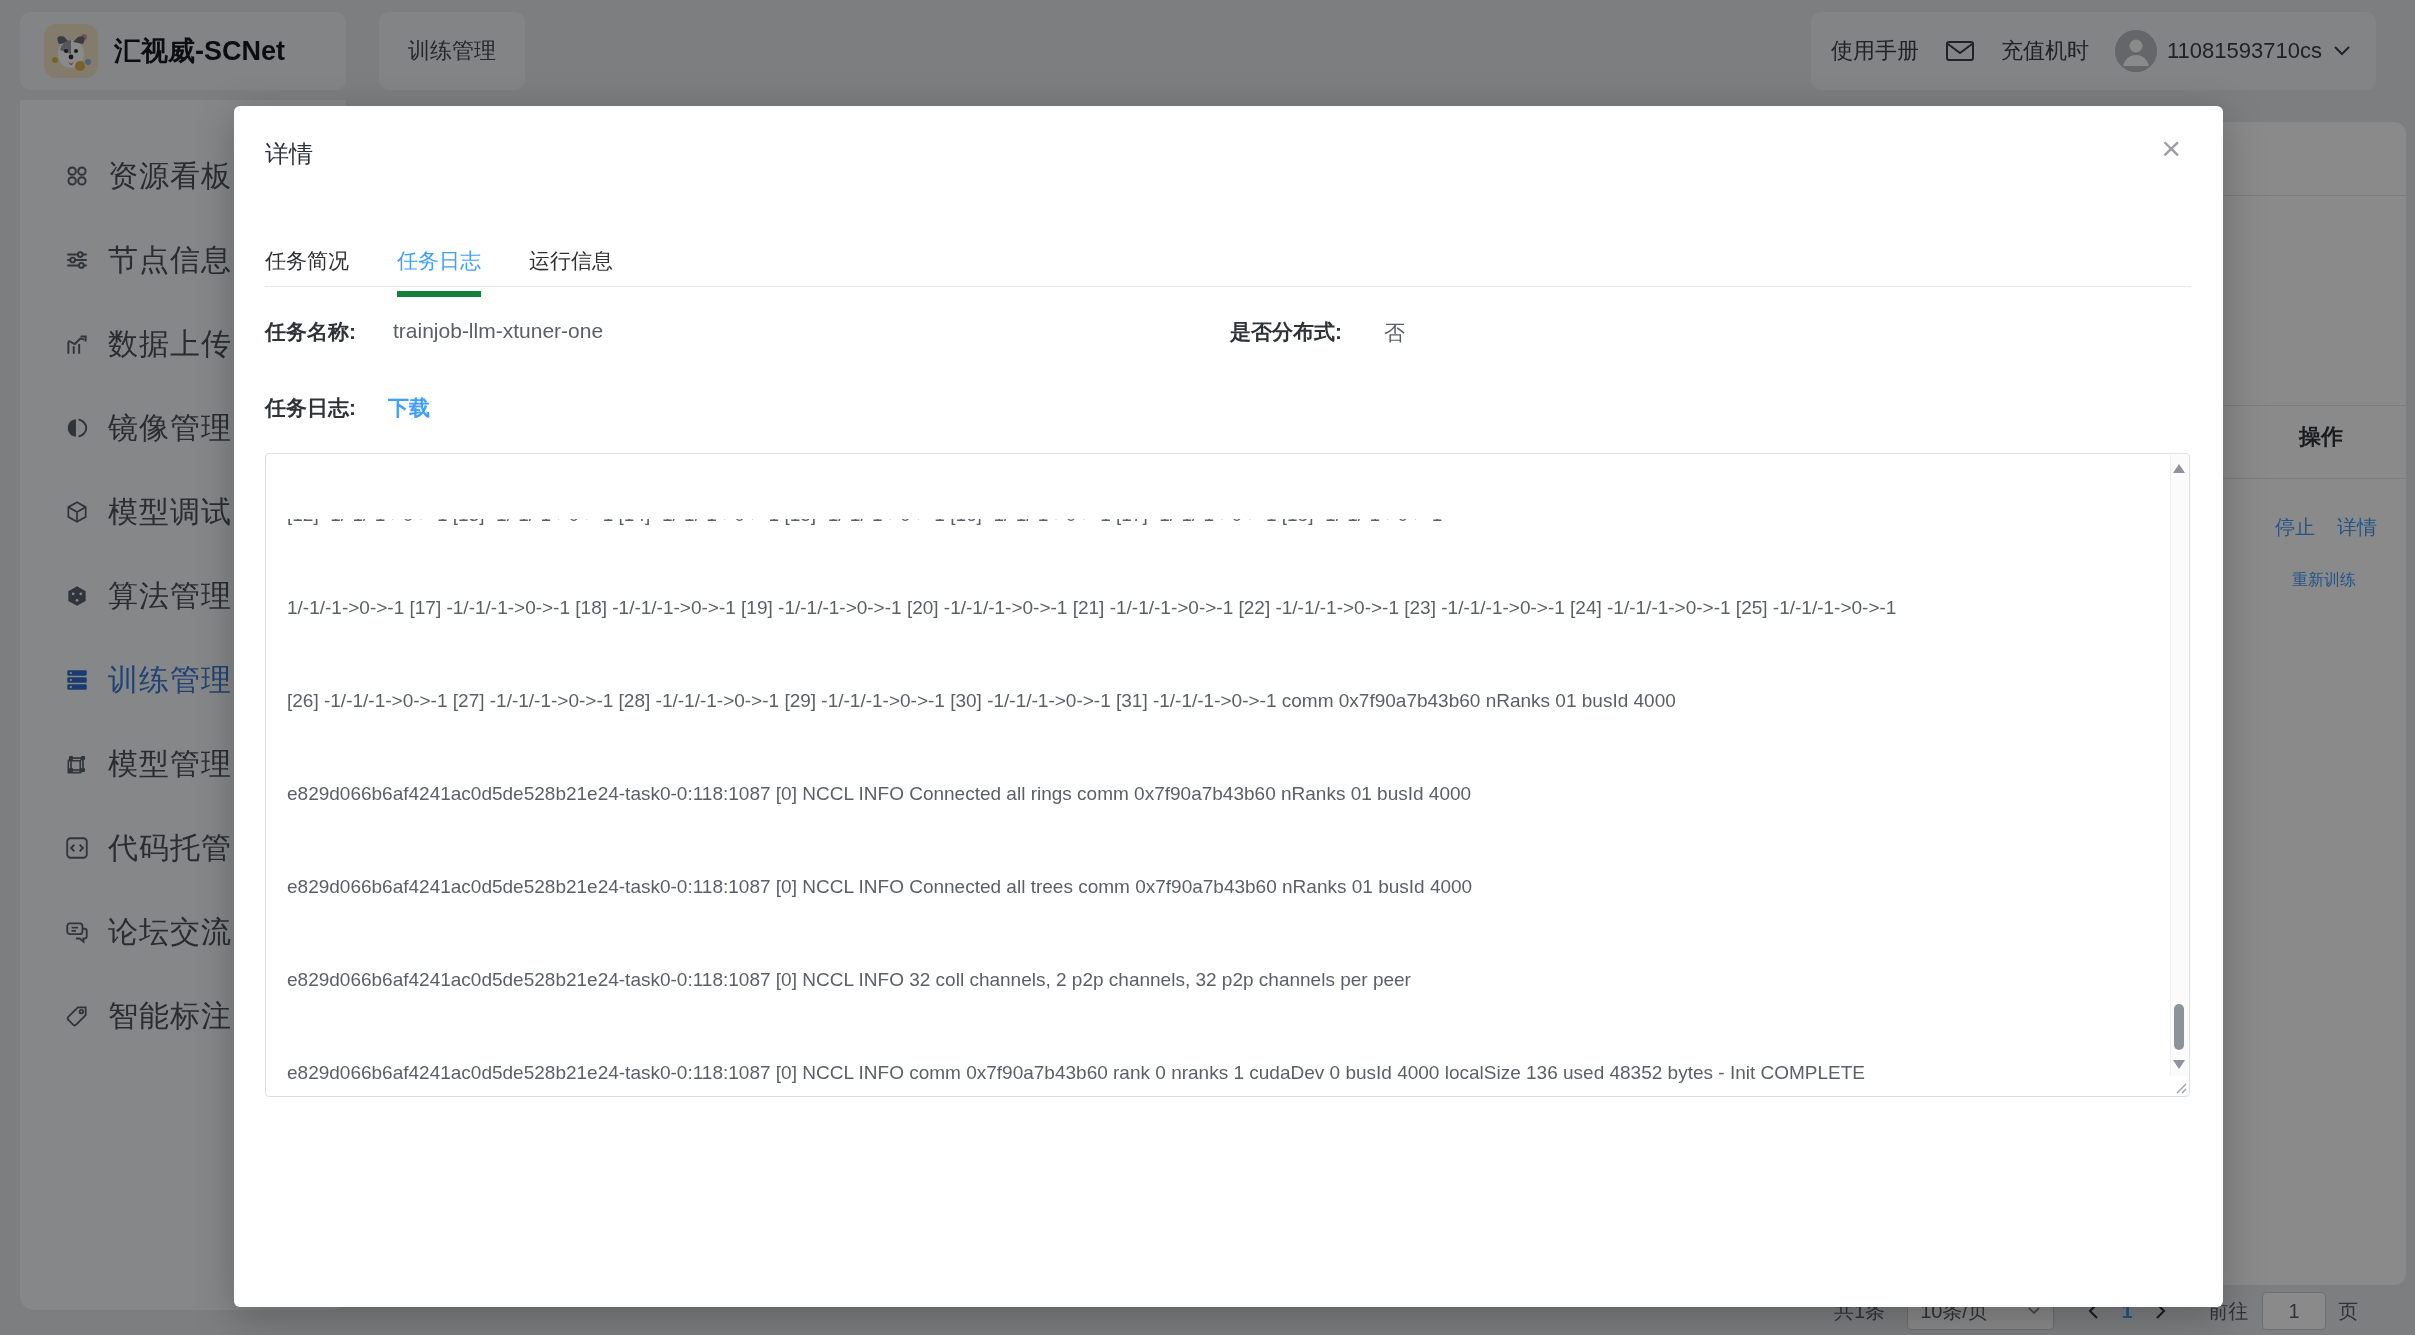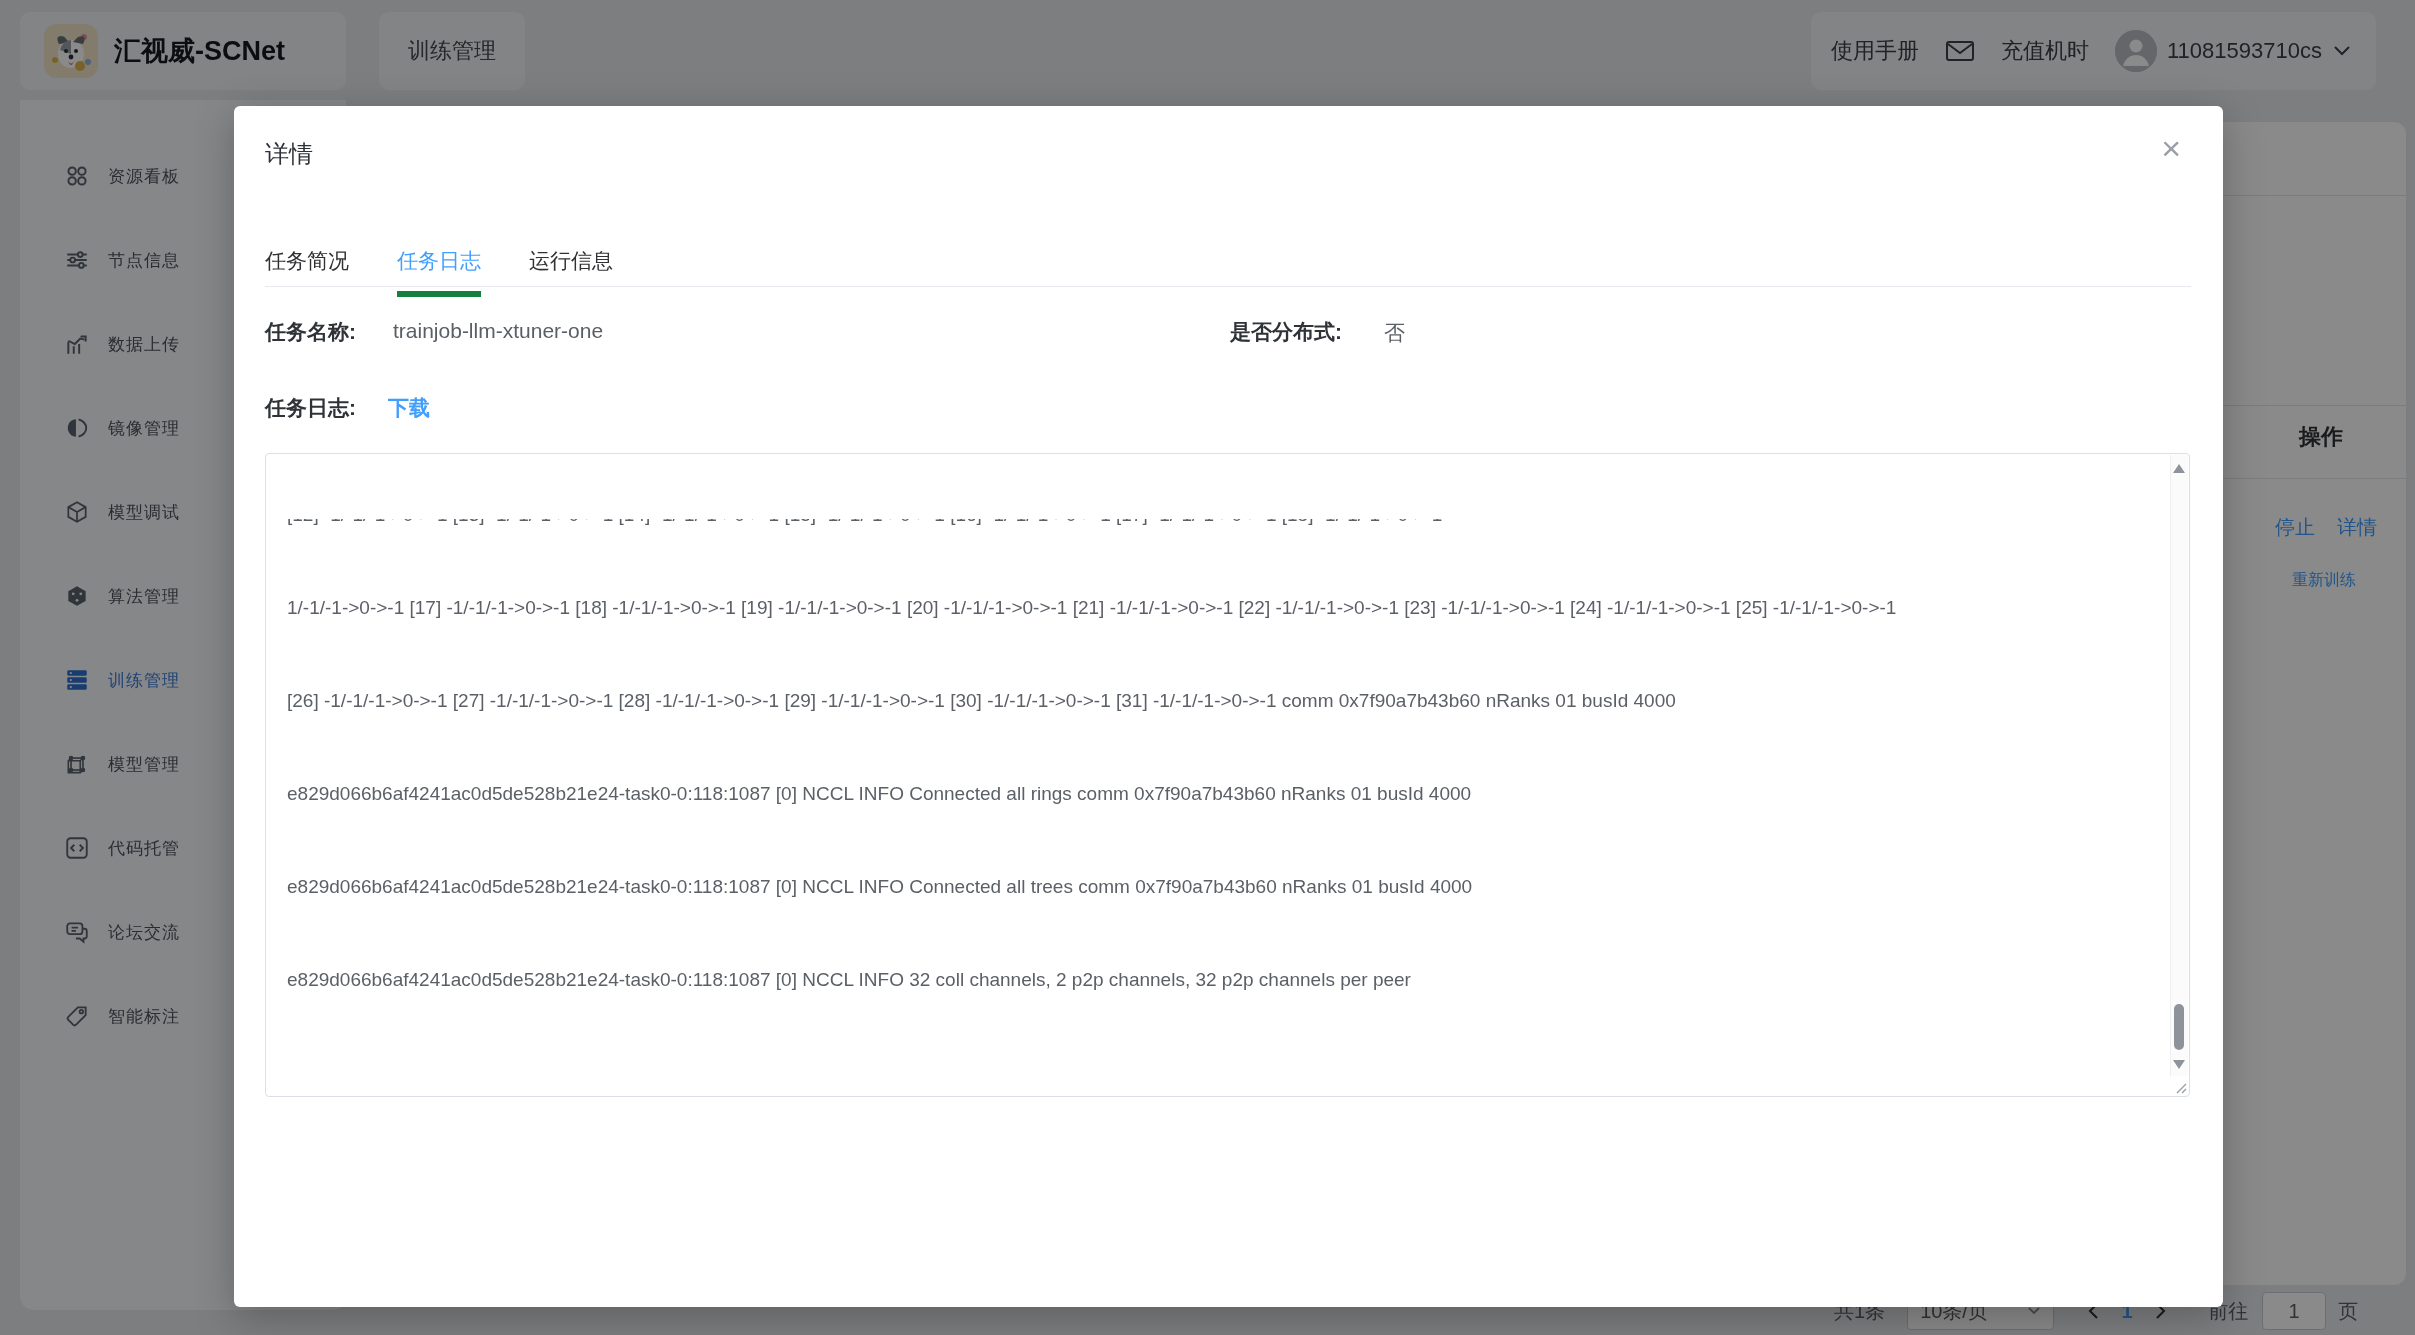--- a/index.html
+++ b/index.html
@@ -17,21 +17,21 @@
   .hdr-sep{width:26px;flex:0 0 auto;}
   .hdr-sep-sm{width:10px;flex:0 0 auto;}
   .user-avatar{width:42px;height:42px;border-radius:50%;background:#c7cacf;display:flex;align-items:center;justify-content:center;flex:0 0 auto;}
   .username{white-space:nowrap;cursor:pointer;}
 
   
   .sidebar{position:absolute;left:20px;top:100px;width:326px;height:1210px;background:#f7f9fc;
            border-radius:0 0 14px 14px;padding-top:34px;box-sizing:border-box;}
   .side-item{height:84px;display:flex;align-items:center;padding-left:44px;gap:18px;cursor:pointer;}
   .si-icon{width:26px;height:26px;color:#59626d;display:flex;align-items:center;justify-content:center;flex:0 0 auto;}
-  .si-label{font-size:17px;color:#4d545c;letter-spacing:1px;white-space:nowrap;}
+  .si-label{font-size:30px;color:#4d545c;letter-spacing:1px;white-space:nowrap;}
   .side-item.active .si-label{color:#3e7bd6;}
   .side-item.active .si-icon{color:#2f6fd0;}
 
   
   .main-card{position:absolute;left:367px;top:122px;width:2039px;height:1163px;background:#ffffff;border-radius:12px;}
   .mc-hr{position:absolute;left:0;right:0;height:1px;background:#e2e5ea;}
   .ops-header{position:absolute;left:1932px;top:300px;font-size:22px;font-weight:bold;color:#2f3338;}
   .ops-row-1{position:absolute;left:1908px;top:392px;font-size:20px;color:#409eff;display:flex;gap:22px;}
   .ops-row-2{position:absolute;left:1925px;top:448px;font-size:16px;color:#409eff;}
   .ops-link{cursor:pointer;white-space:nowrap;}
@@ -321,20 +321,21 @@
     <div class="download-link">下载</div>
 
     <div class="logbox">
       <div class="loglines">
         <div class="log-partial"><span>[12] -1/-1/-1-&gt;0-&gt;-1 [13] -1/-1/-1-&gt;0-&gt;-1 [14] -1/-1/-1-&gt;0-&gt;-1 [15] -1/-1/-1-&gt;0-&gt;-1 [16] -1/-1/-1-&gt;0-&gt;-1 [17] -1/-1/-1-&gt;0-&gt;-1 [18] -1/-1/-1-&gt;0-&gt;-1</span></div>
         <div>1/-1/-1-&gt;0-&gt;-1 [17] -1/-1/-1-&gt;0-&gt;-1 [18] -1/-1/-1-&gt;0-&gt;-1 [19] -1/-1/-1-&gt;0-&gt;-1 [20] -1/-1/-1-&gt;0-&gt;-1 [21] -1/-1/-1-&gt;0-&gt;-1 [22] -1/-1/-1-&gt;0-&gt;-1 [23] -1/-1/-1-&gt;0-&gt;-1 [24] -1/-1/-1-&gt;0-&gt;-1 [25] -1/-1/-1-&gt;0-&gt;-1</div>
         <div>[26] -1/-1/-1-&gt;0-&gt;-1 [27] -1/-1/-1-&gt;0-&gt;-1 [28] -1/-1/-1-&gt;0-&gt;-1 [29] -1/-1/-1-&gt;0-&gt;-1 [30] -1/-1/-1-&gt;0-&gt;-1 [31] -1/-1/-1-&gt;0-&gt;-1 comm 0x7f90a7b43b60 nRanks 01 busId 4000</div>
         <div>e829d066b6af4241ac0d5de528b21e24-task0-0:118:1087 [0] NCCL INFO Connected all rings comm 0x7f90a7b43b60 nRanks 01 busId 4000</div>
         <div>e829d066b6af4241ac0d5de528b21e24-task0-0:118:1087 [0] NCCL INFO Connected all trees comm 0x7f90a7b43b60 nRanks 01 busId 4000</div>
         <div>e829d066b6af4241ac0d5de528b21e24-task0-0:118:1087 [0] NCCL INFO 32 coll channels, 2 p2p channels, 32 p2p channels per peer</div>
+        <div>e829d066b6af4241ac0d5de528b21e24-task0-0:118:1087 [0] NCCL INFO comm 0x7f90a7b43b60 rank 0 nranks 1 cudaDev 0 busId 4000 localSize 136 used 48352 bytes - Init COMPLETE</div>
         
         
         
         
         
         
         
         
         
         

